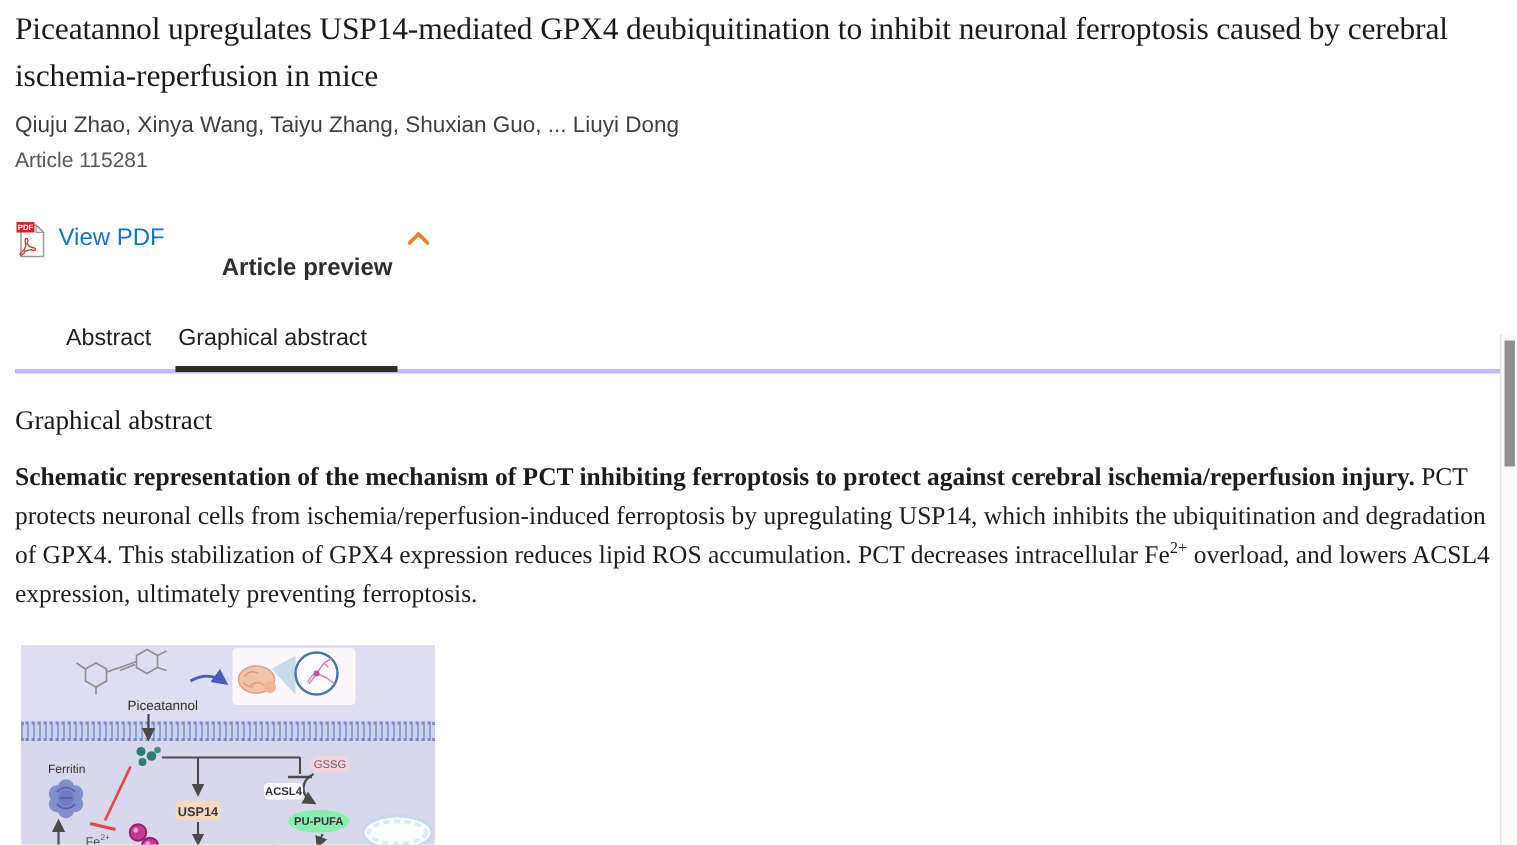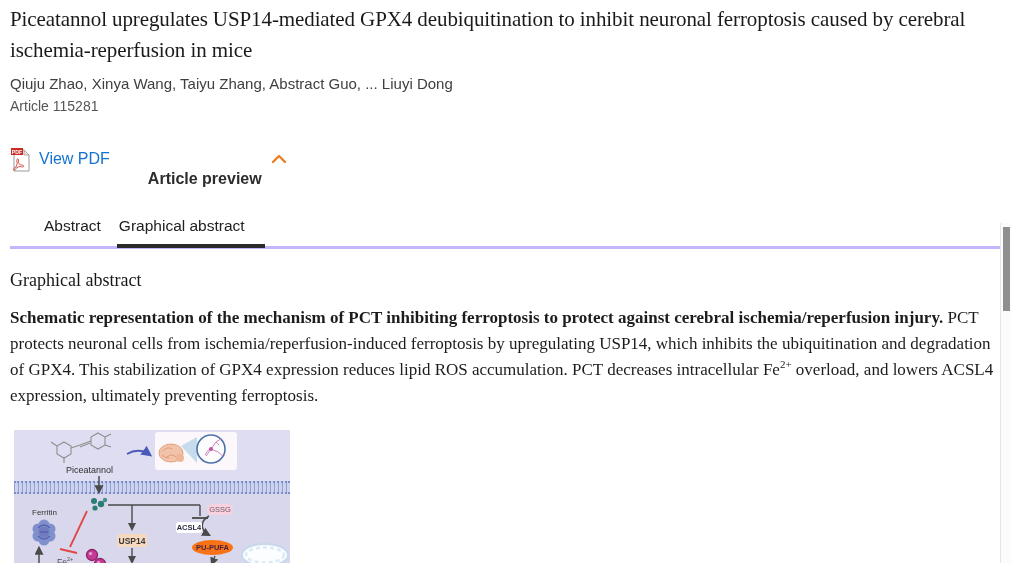--- a/index.html
+++ b/index.html
@@ -61,21 +61,21 @@
     background:#fbfbfb;border-left:1px solid #e6e6e6;box-sizing:border-box;}
   .scroll-thumb{position:absolute;top:4px;left:2px;width:7px;height:84px;background:#8f8f8f;}
 </style>
 </head>
 <body>
 
 <div class="page">
 
   <h1 class="title">Piceatannol upregulates USP14-mediated GPX4 deubiquitination to inhibit neuronal ferroptosis caused by cerebral ischemia-reperfusion in mice</h1>
 
-  <div class="authors">Qiuju Zhao, Xinya Wang, Taiyu Zhang, Abstract Guo, ... Liuyi Dong</div>
+  <div class="authors">Qiuju Zhao, Xinya Wang, Taiyu Zhang, Shuxian Guo, ... Liuyi Dong</div>
 
   <div class="artnum">Article 115281</div>
 
   <div class="actions">
     <div class="viewpdf">
       <span style="display:inline-flex;">
         <svg width="21" height="25" viewBox="0 0 21 25">
           <path d="M4 3 h10 l5 5 v16 h-15 z" fill="#ffffff" stroke="#9a9a9a" stroke-width="1"></path>
           <path d="M14 3 v5 h5 z" fill="#e9e9e9" stroke="#9a9a9a" stroke-width="0.8"></path>
           <rect x="1" y="1" width="12" height="7" fill="#cc2a24"></rect>
@@ -223,31 +223,31 @@
         <circle cx="25" cy="26" r="4" fill="#eeb697"></circle>
         <path d="M8,19 q4,-5 9,-2 M12,25 q5,-4 9,0 M7,23 q3,3 7,3" stroke="#dd9b7a" stroke-width="1" fill="none"></path>
         <circle cx="56" cy="17" r="14" fill="#fefdfe" stroke="#4d74a8" stroke-width="1.6"></circle>
         <g stroke="#d287c3" stroke-width="1" fill="none">
           <path d="M50,23 q4,-7 6,-6 M56,17 l5,-7 M56,17 l7,3 M56,17 l-5,7 M61,10 l5,-3 M61,10 l3,3 M63,20 l5,4"></path>
         </g>
         <circle cx="56" cy="17" r="2" fill="#c2519f"></circle>
       </svg>
     </div>
 
-    <div class="lbl" style="left:52px;top:35px;width:66px;text-align:left;font-size:9px;color:#2f2f2f;">Piceatannol</div>
+    <div class="lbl" style="left:52px;top:35px;width:66px;text-align:right;font-size:9px;color:#2f2f2f;">Piceatannol</div>
     <div class="lbl" style="left:18px;top:78px;font-size:8px;">Ferritin</div>
     <div class="lbl" style="left:43px;top:126px;font-size:8.5px;color:#4f4f4f;"><span>Fe</span><sup style="font-size:5.5px;">2+</sup></div>
     <div class="lbl" style="left:150px;top:132px;font-size:8px;font-weight:600;color:#d64545;">GSH</div>
     <div class="lbl" style="left:151px;top:151px;font-size:8px;font-weight:400;color:#a93a58;">GSSG</div>
 
     <div class="node" style="left:103px;top:104px;width:30px;height:13px;background:#f6d9bf;border-radius:3px;font-size:8.5px;">USP14</div>
     <div class="node" style="left:103px;top:137px;width:28px;height:16px;background:#c9e2bd;border-radius:3px;font-size:9px;">GPX4</div>
     <div class="node" style="left:162px;top:92px;width:26px;height:11px;background:#ffffff;border-radius:3px;font-size:7.5px;color:#2d2d42;">ACSL4</div>
     <div class="node" style="left:193px;top:74px;width:26px;height:11px;background:#f8d2df;border-radius:5.5px;font-size:7.5px;font-weight:400;color:#6e5a66;">GSSG</div>
-    <div class="node" style="left:178px;top:110px;width:41px;height:15px;background:#f97316;border-radius:50%;font-size:7.5px;color:#4a2340;">PU-PUFA</div>
+    <div class="node" style="left:178px;top:110px;width:41px;height:15px;background:#86efac;border-radius:50%;font-size:7.5px;color:#4a2340;">PU-PUFA</div>
     <div class="node" style="left:175px;top:139px;width:39px;height:19px;background:#f97316;border-radius:50%;font-size:7.5px;color:#3c2040;">PU-OOH</div>
     <div class="node" style="left:218px;top:139px;width:30px;height:15px;background:#b5aad6;border-radius:50%;font-size:7.5px;color:#33334f;">4-HNE</div>
     <div class="node" style="left:246px;top:149px;width:23px;height:13px;background:#a598cf;border-radius:50%;font-size:7px;color:#333333;">MDA</div>
   </div>
 
 </div>
 
 <div class="scrollbar">
   <div class="scroll-thumb"></div>
 </div>

